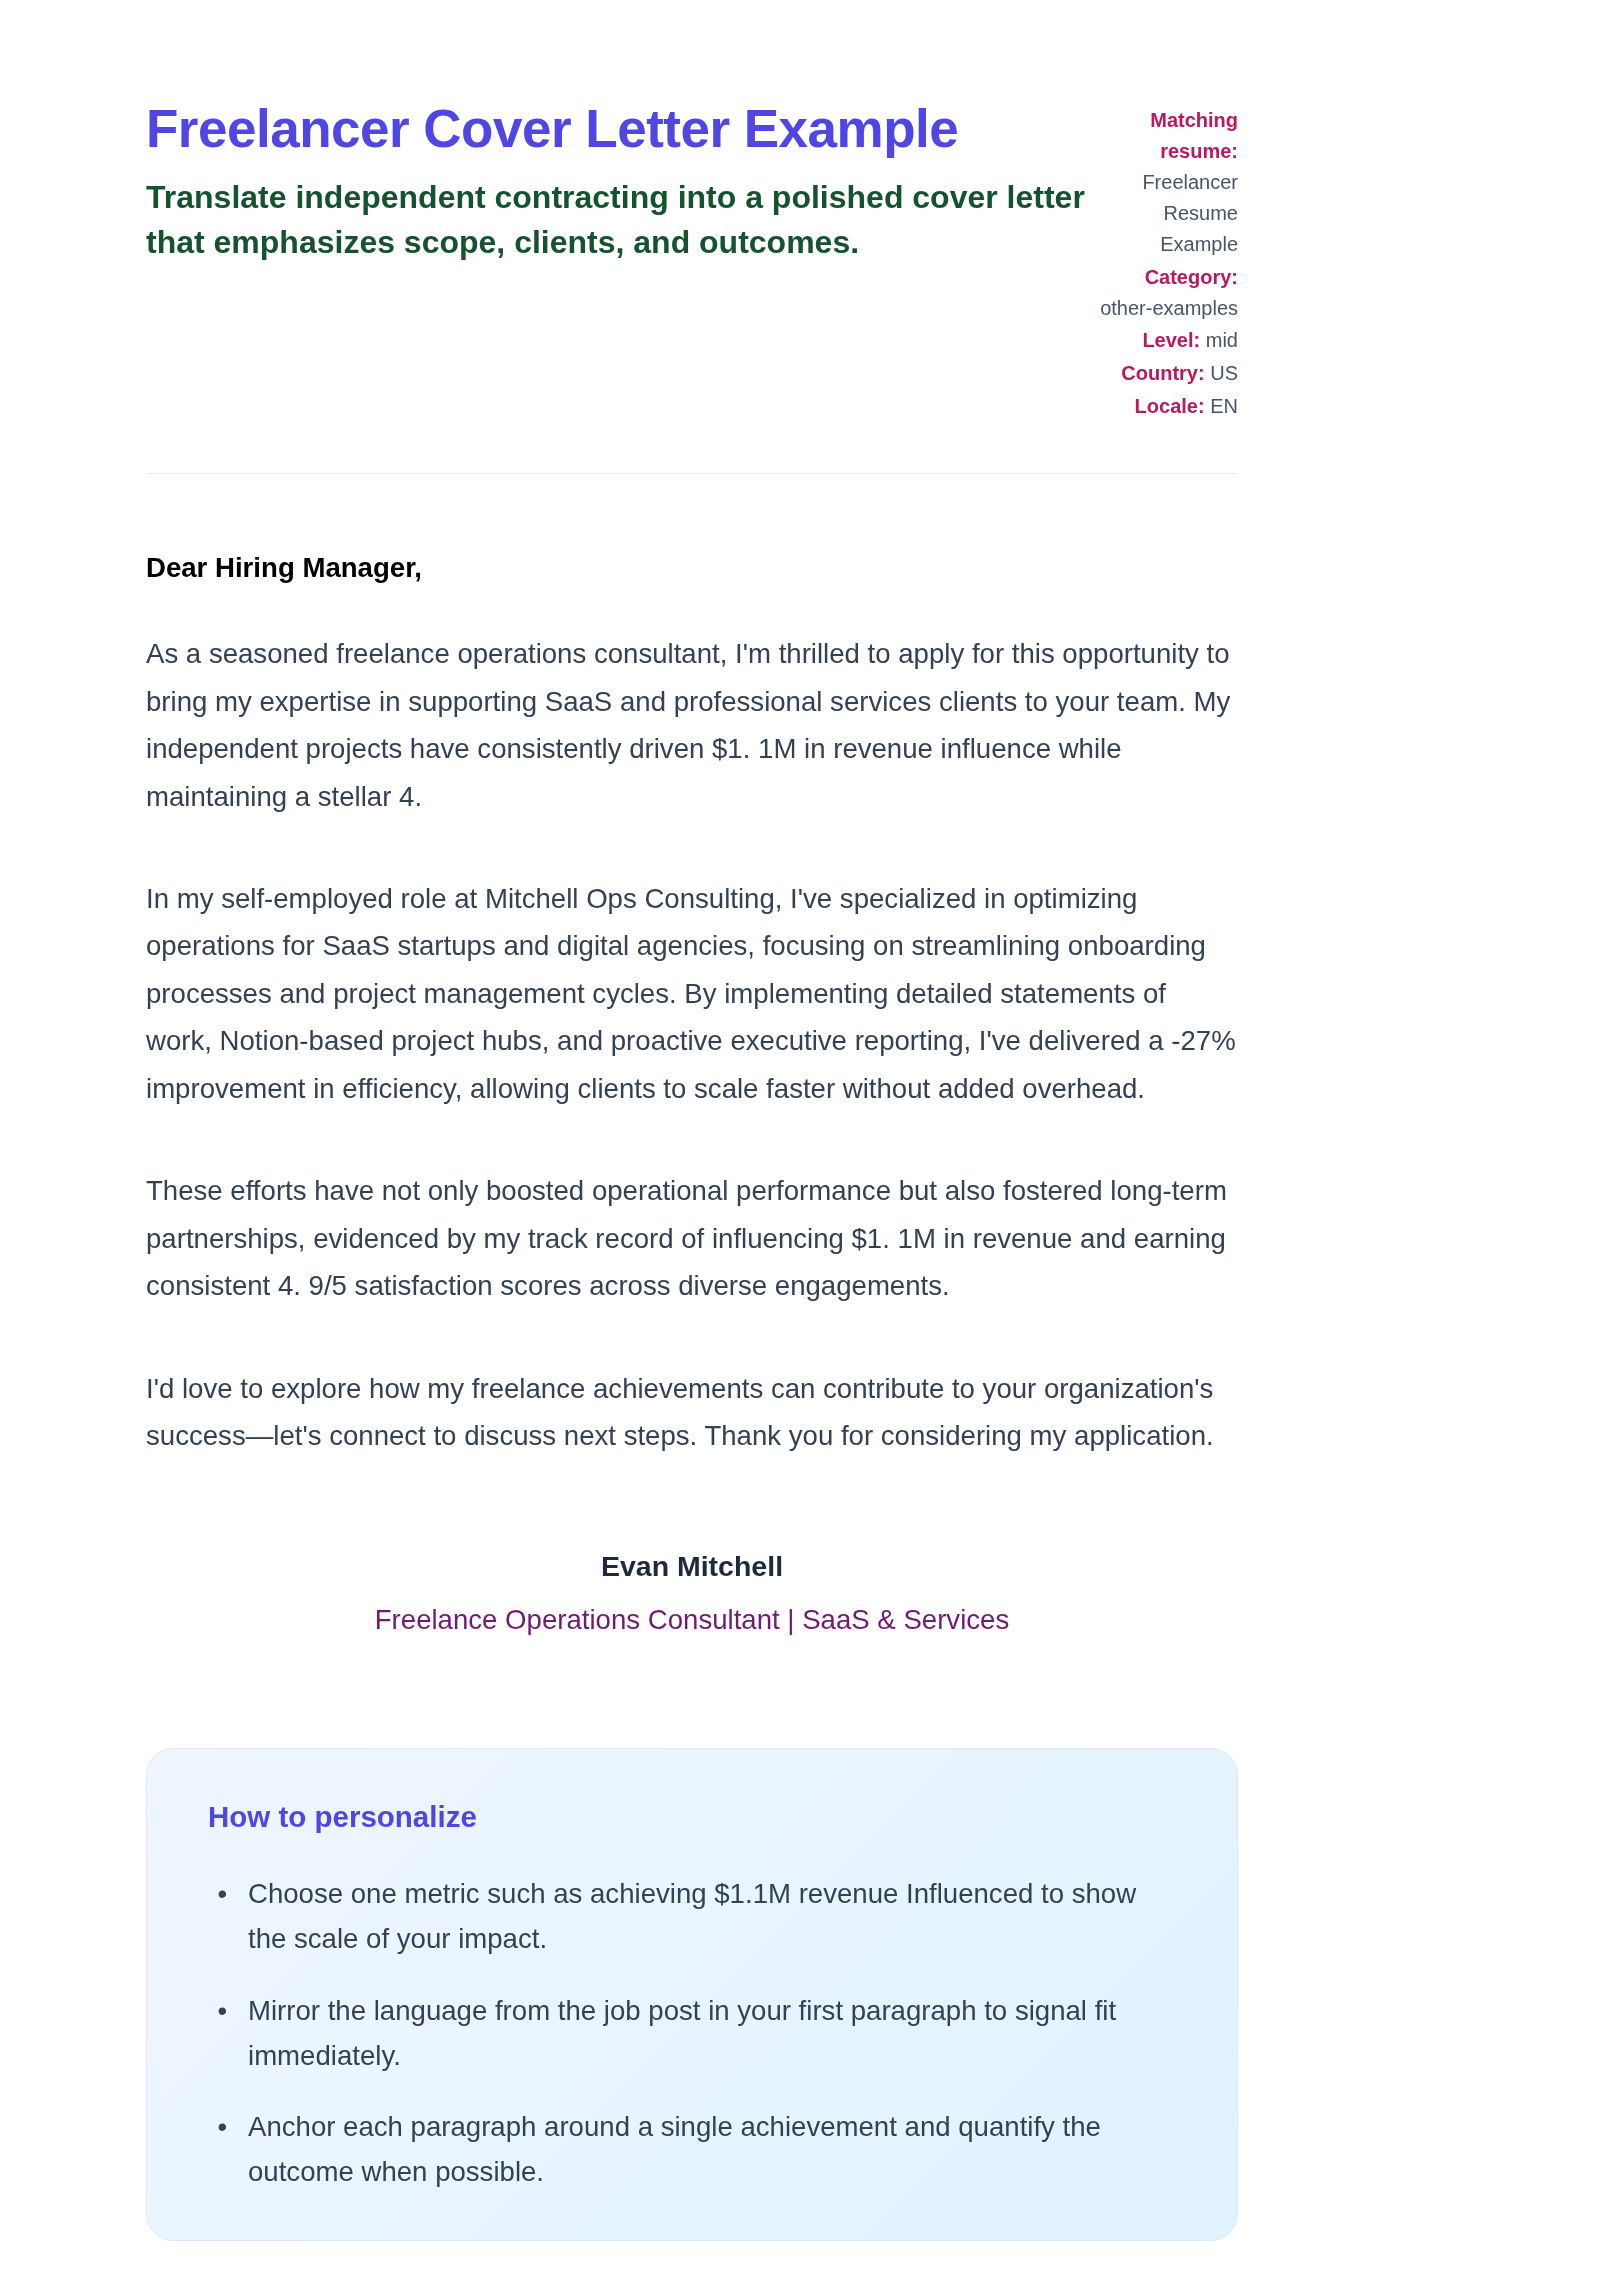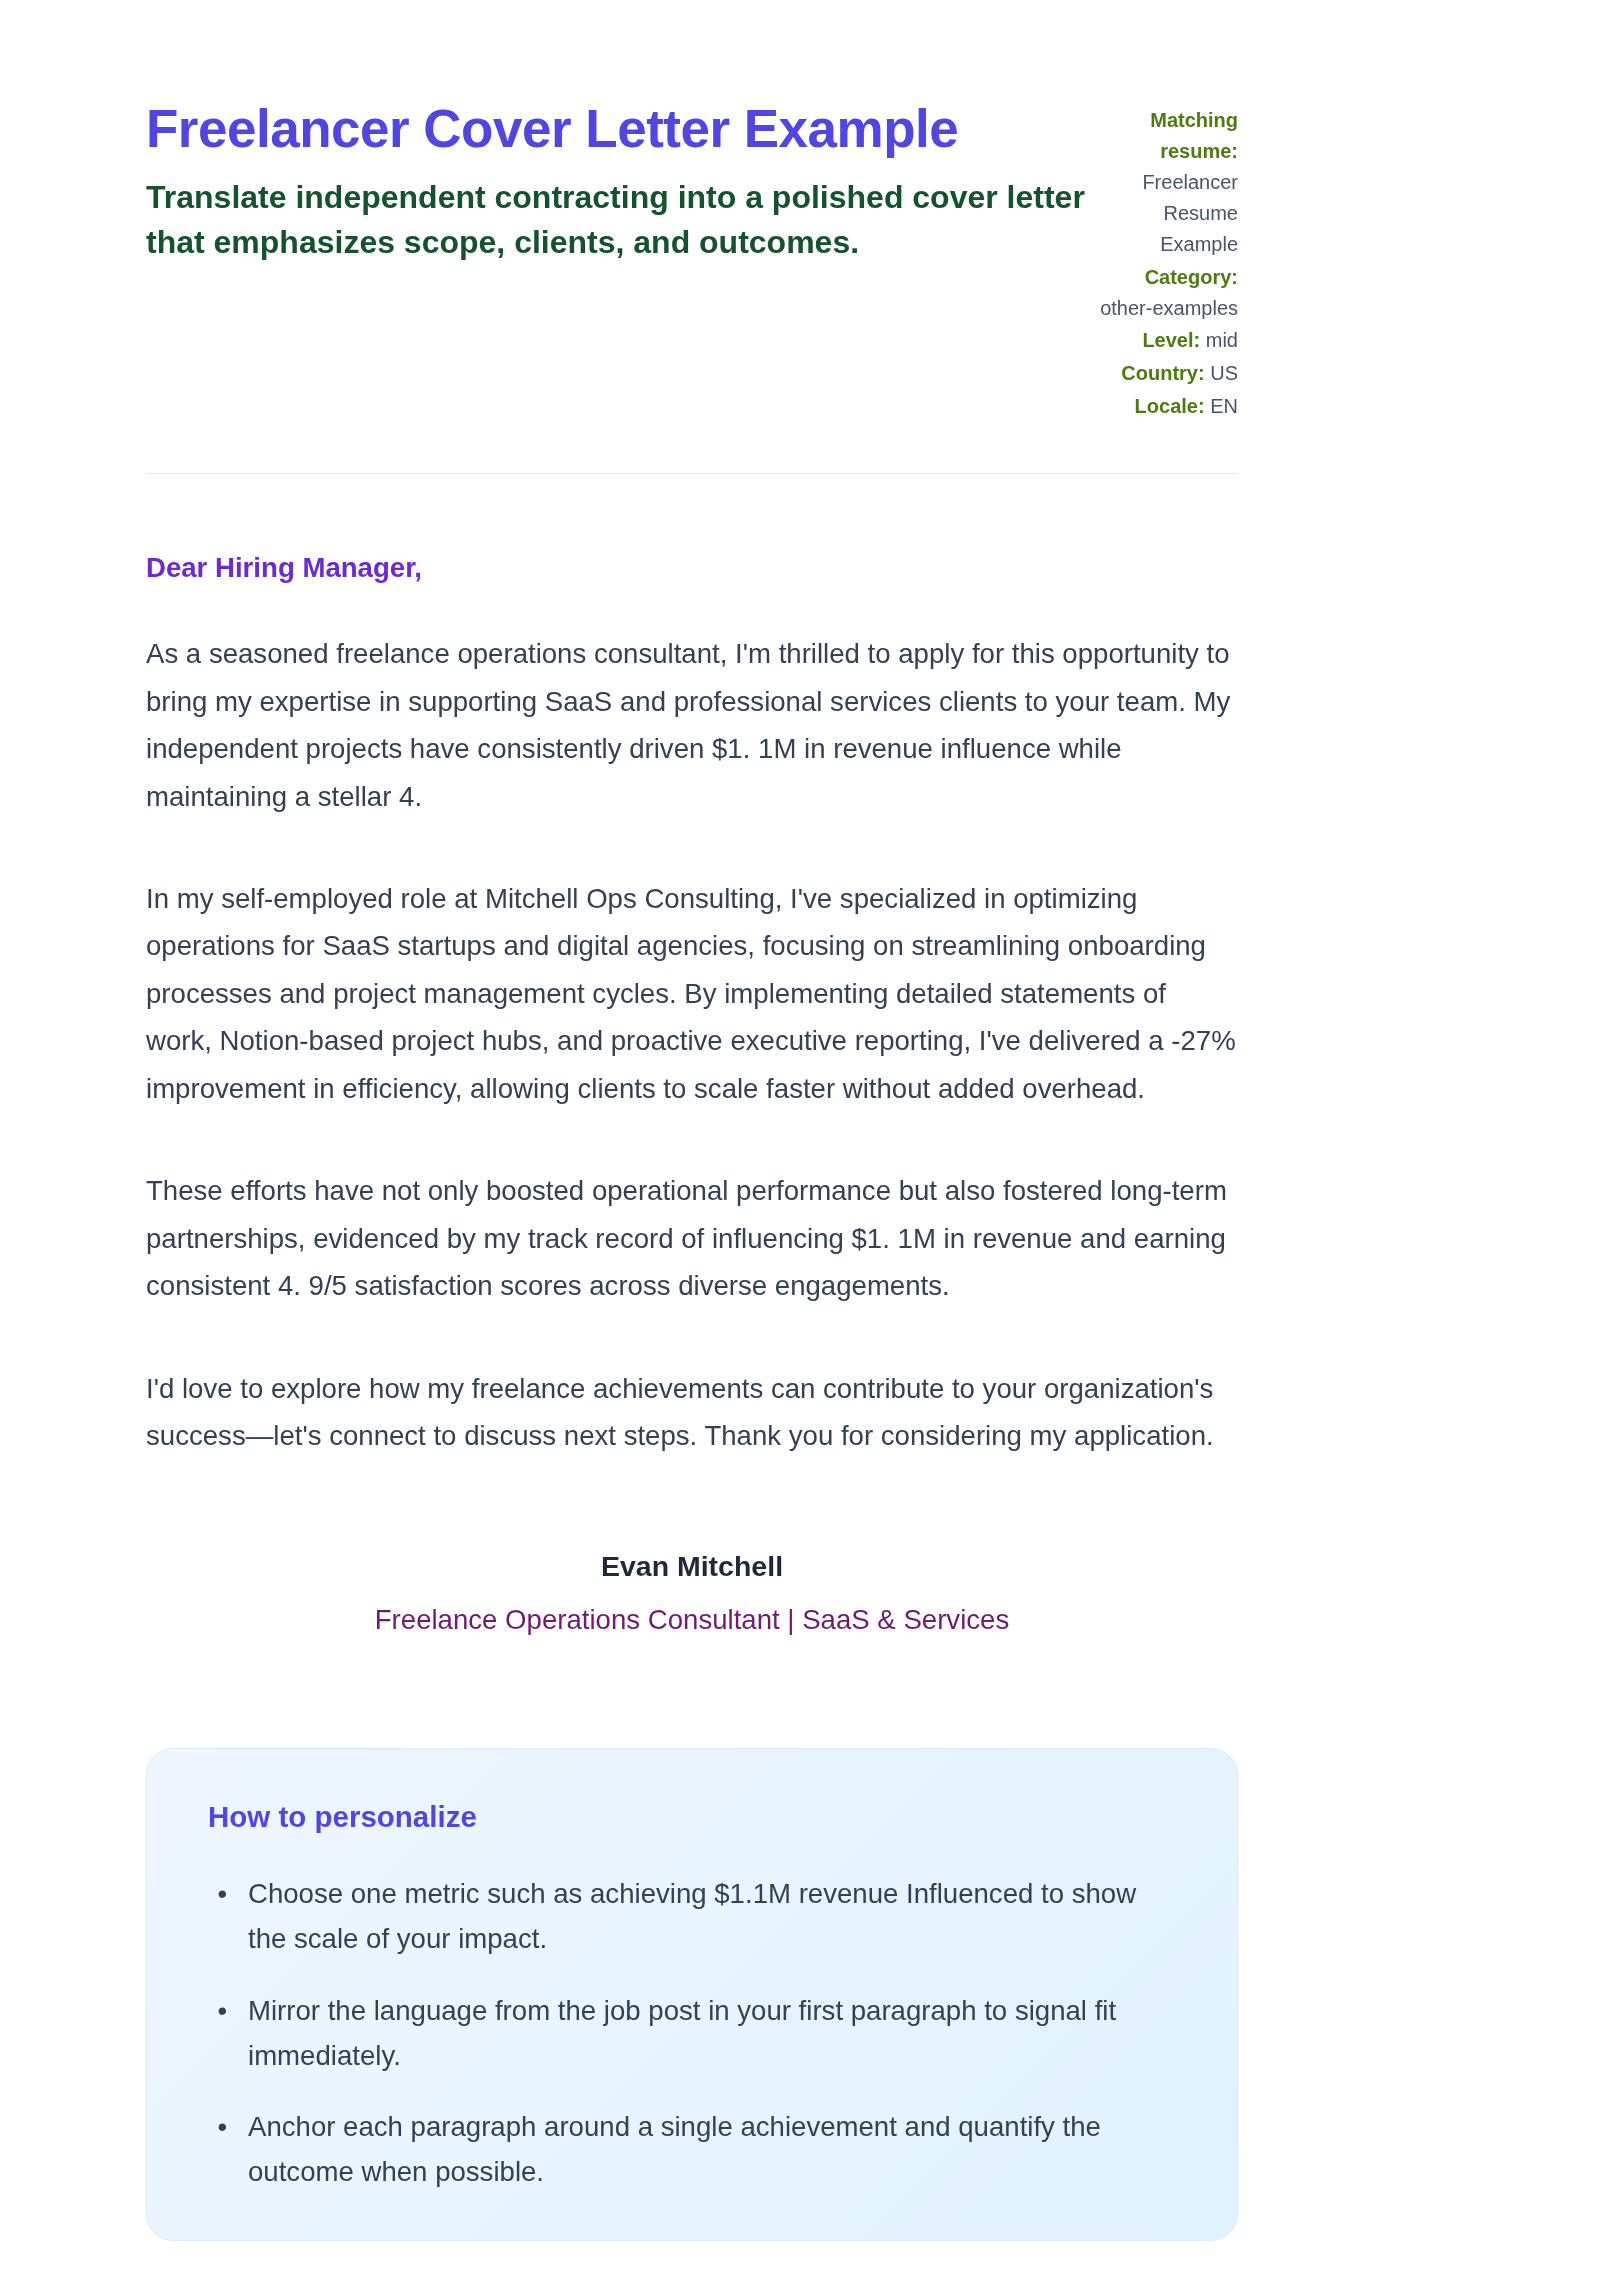--- a/index.html
+++ b/index.html
@@ -9,27 +9,27 @@
   .page { width: 1384px; height: 2283px; padding: 99px 146px 0 146px; overflow: hidden; }
 
   
   .header { display: flex; justify-content: space-between; align-items: flex-start; }
   .header-left { max-width: 951px; }
   .page-title { font-size: 53px; font-weight: bold; color: #4f46e5; letter-spacing: -0.5px; line-height: 1.15; }
   .page-subtitle { margin-top: 15px; font-size: 32px; font-weight: bold; color: #14532d; line-height: 1.42; }
 
   .meta { width: 257px; text-align: right; font-size: 20px; line-height: 1.55; color: #475569; padding-top: 5.7px; }
   .meta-item { margin-bottom: 1.9px; }
-  .meta-label { font-weight: bold; color: #4d7c0f; margin-top: 24px; }
+  .meta-label { font-weight: bold; color: #be185d; margin-top: 24px; }
 
   .divider { border: none; border-top: 1.9px solid #e2e8f0; margin-top: 49px; }
 
   
   .letter { margin-top: 78px; }
-  .greeting { font-size: 27.6px; font-weight: bold; color: #6d28d9; margin-bottom: 46px; }
+  .greeting { font-size: 27.6px; font-weight: bold; color: #000000; margin-bottom: 46px; }
   .para { font-size: 27.6px; line-height: 1.72; color: #334155; margin-bottom: 55px; }
 
   .signature { margin-top: 91px; text-align: center; }
   .sig-name { font-size: 28.5px; font-weight: bold; color: #1e293b; }
   .sig-title { margin-top: 21px; font-size: 27.6px; color: #701a75; }
 
   
   .card {
     margin-top: 112px;
     background: linear-gradient(135deg, #eff6ff 0%, #e0f2fe 100%);

